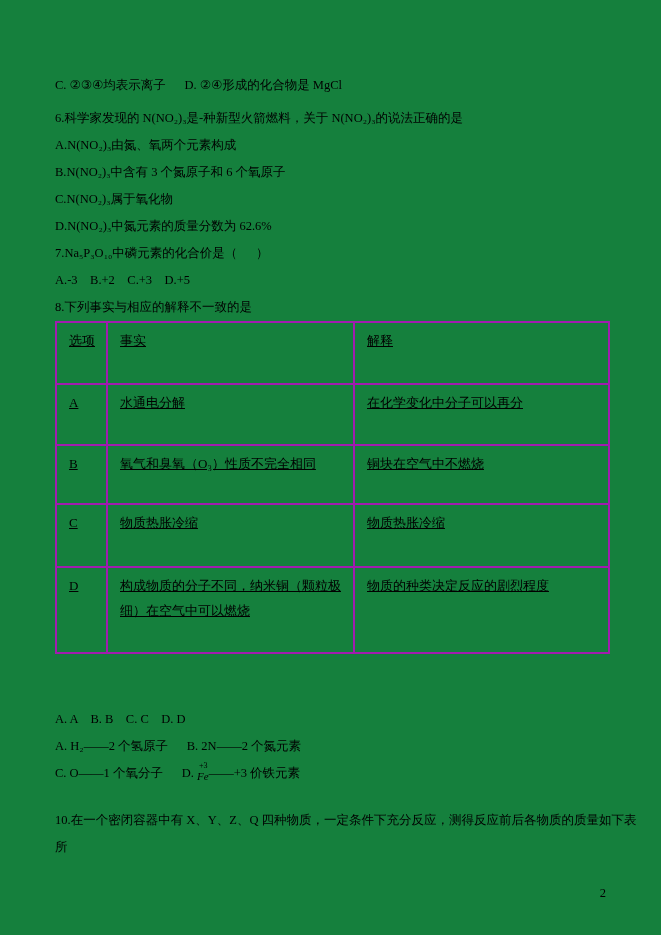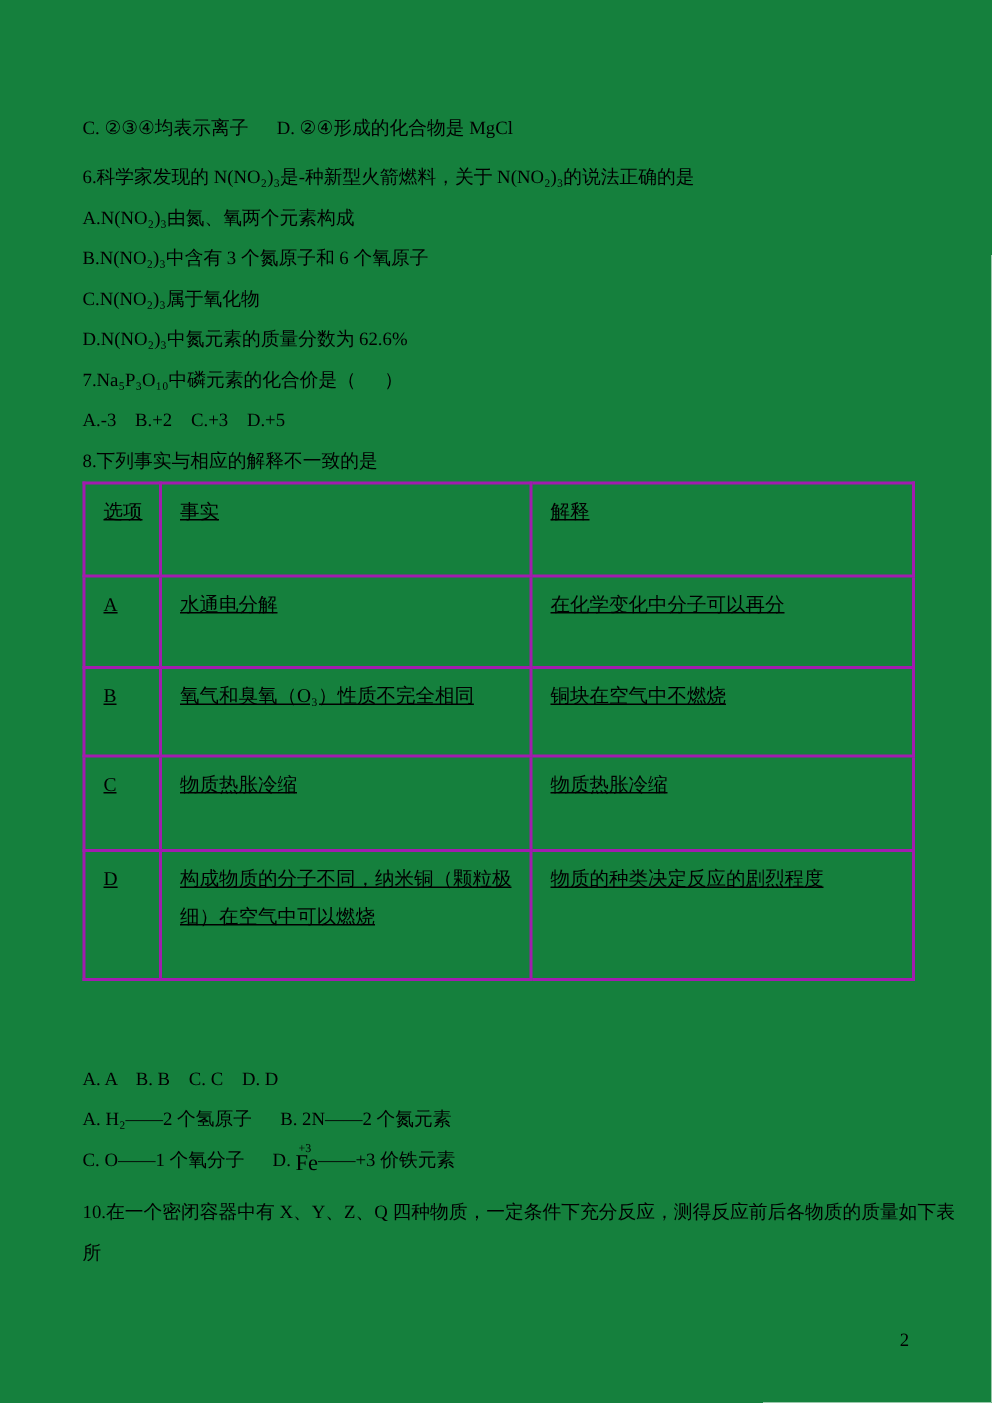--- a/index.html
+++ b/index.html
@@ -25,21 +25,21 @@
     width: 592px;
   }
   .line {
     margin: 0;
     font-size: 12.5px;
     line-height: 27px;
     white-space: pre-wrap;
   }
   .gap-before { margin-top: 6px; font-family: Liberation Serif, serif; }
   .post-table { margin-top: 52px; }
-  .q10-line { margin-top: 8px; }
+  .q10-line { margin-top: 20px; }
 
   table.fact-table {
     border-collapse: collapse;
     table-layout: fixed;
     width: 553px;
     margin: 0;
   }
   table.fact-table td {
     border: 2px solid #a21caf;
     vertical-align: top;
@@ -64,22 +64,23 @@
     text-align: left;
   }
   .fe-sup {
     display: block;
     font-size: 8px;
     line-height: 8px;
     padding-left: 2px;
   }
   .fe-base {
     display: block;
-    font-size: 15px;
+    font-size: 11px;
     line-height: 13px;
+    font-style: italic;
   }
   .page-number {
     position: absolute;
     top: 880px;
     right: 55px;
     font-size: 12.5px;
     line-height: 27px;
   }
 </style>
 </head>

